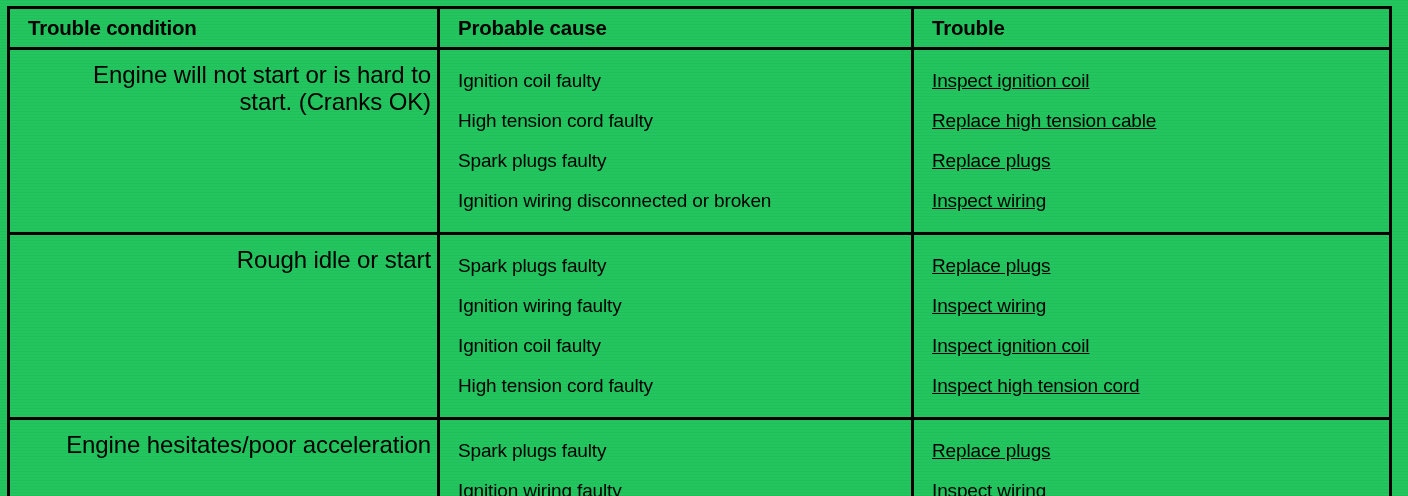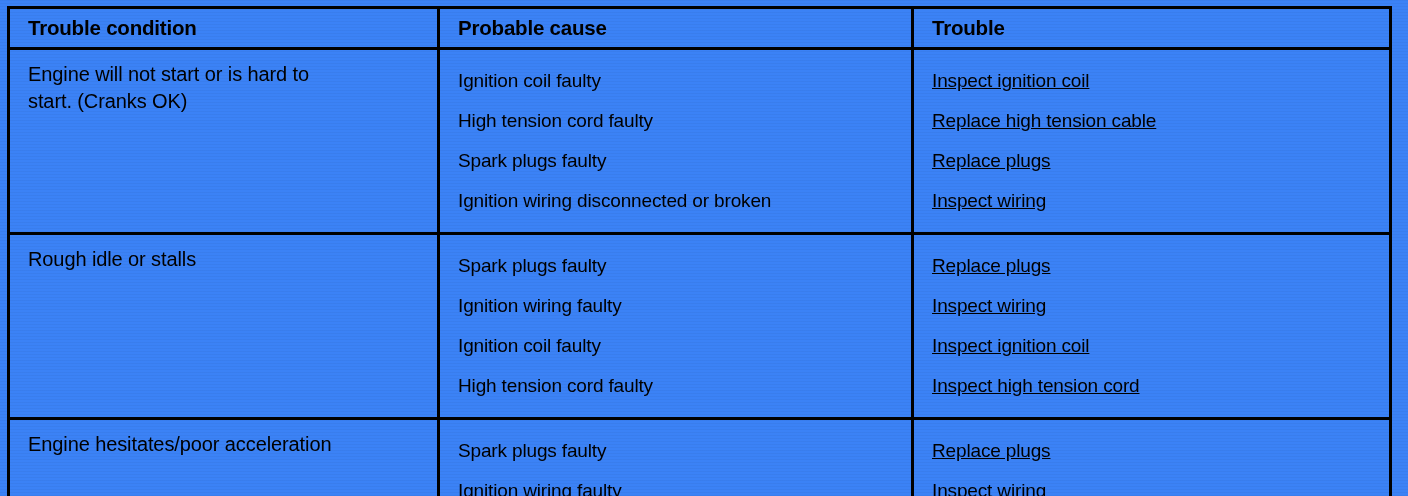--- a/index.html
+++ b/index.html
@@ -13,21 +13,21 @@
     overflow: hidden;
     font-family: "Liberation Sans", "DejaVu Sans", sans-serif;
     color: #000000;
     -webkit-font-smoothing: none;
   }
 
   #sheet {
     position: relative;
     width: 1408px;
     height: 496px;
-    background: #3b82f6;
+    background: #22c55e;
   }
 
   
   .troubleshoot-table {
     position: absolute;
     left: 7px;
     top: 6px;
     width: 1385px;
     border-collapse: collapse;
     table-layout: fixed;
@@ -62,24 +62,25 @@
     padding: 0;
   }
   tbody tr.section > td:last-child { border-right: none; text-decoration: underline; }
   tbody tr.section:last-child > td { border-bottom: 3px solid #000; }
 
   .cell-inner {
     padding: 11px 6px 11px 18px;
   }
 
   .cond-text {
-    font-size: 20px;
+    font-size: 24px;
     line-height: 27px;
     letter-spacing: -0.1px;
     white-space: pre-line;
+    text-align: right;
   }
 
   ul.items {
     list-style: none;
     margin: 0;
     padding: 0;
   }
   ul.items li {
     font-size: 19px;
     line-height: 40px;
@@ -142,21 +143,21 @@
                 <li>Replace high tension cable</li>
                 <li>Replace plugs</li>
                 <li>Inspect wiring</li>
               </ul>
             </div>
           </td>
         </tr>
         <tr class="section">
           <td>
             <div class="cell-inner">
-              <div class="cond-text">Rough idle or stalls</div>
+              <div class="cond-text">Rough idle or start</div>
             </div>
           </td>
           <td>
             <div class="cell-inner">
               <ul class="items">
                 <li>Spark plugs faulty</li>
                 <li>Ignition wiring faulty</li>
                 <li>Ignition coil faulty</li>
                 <li>High tension cord faulty</li>
               </ul>

